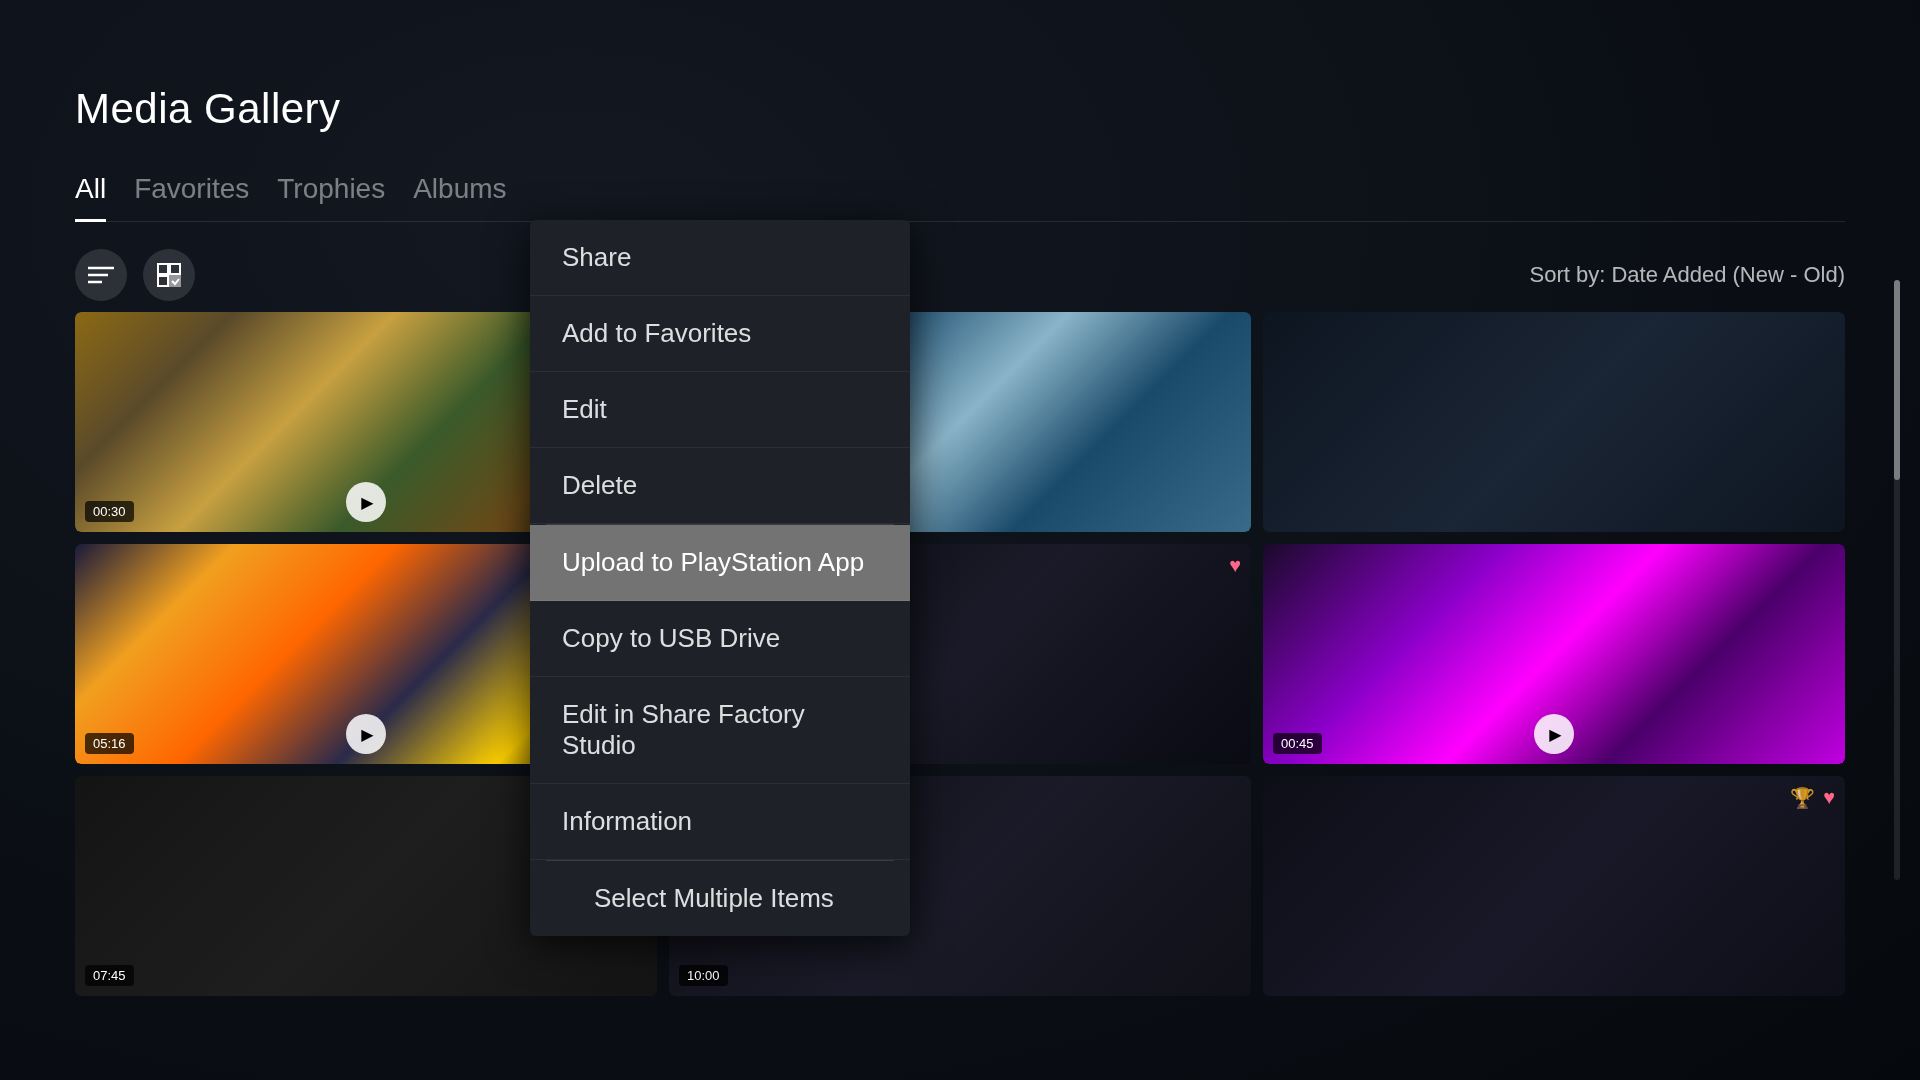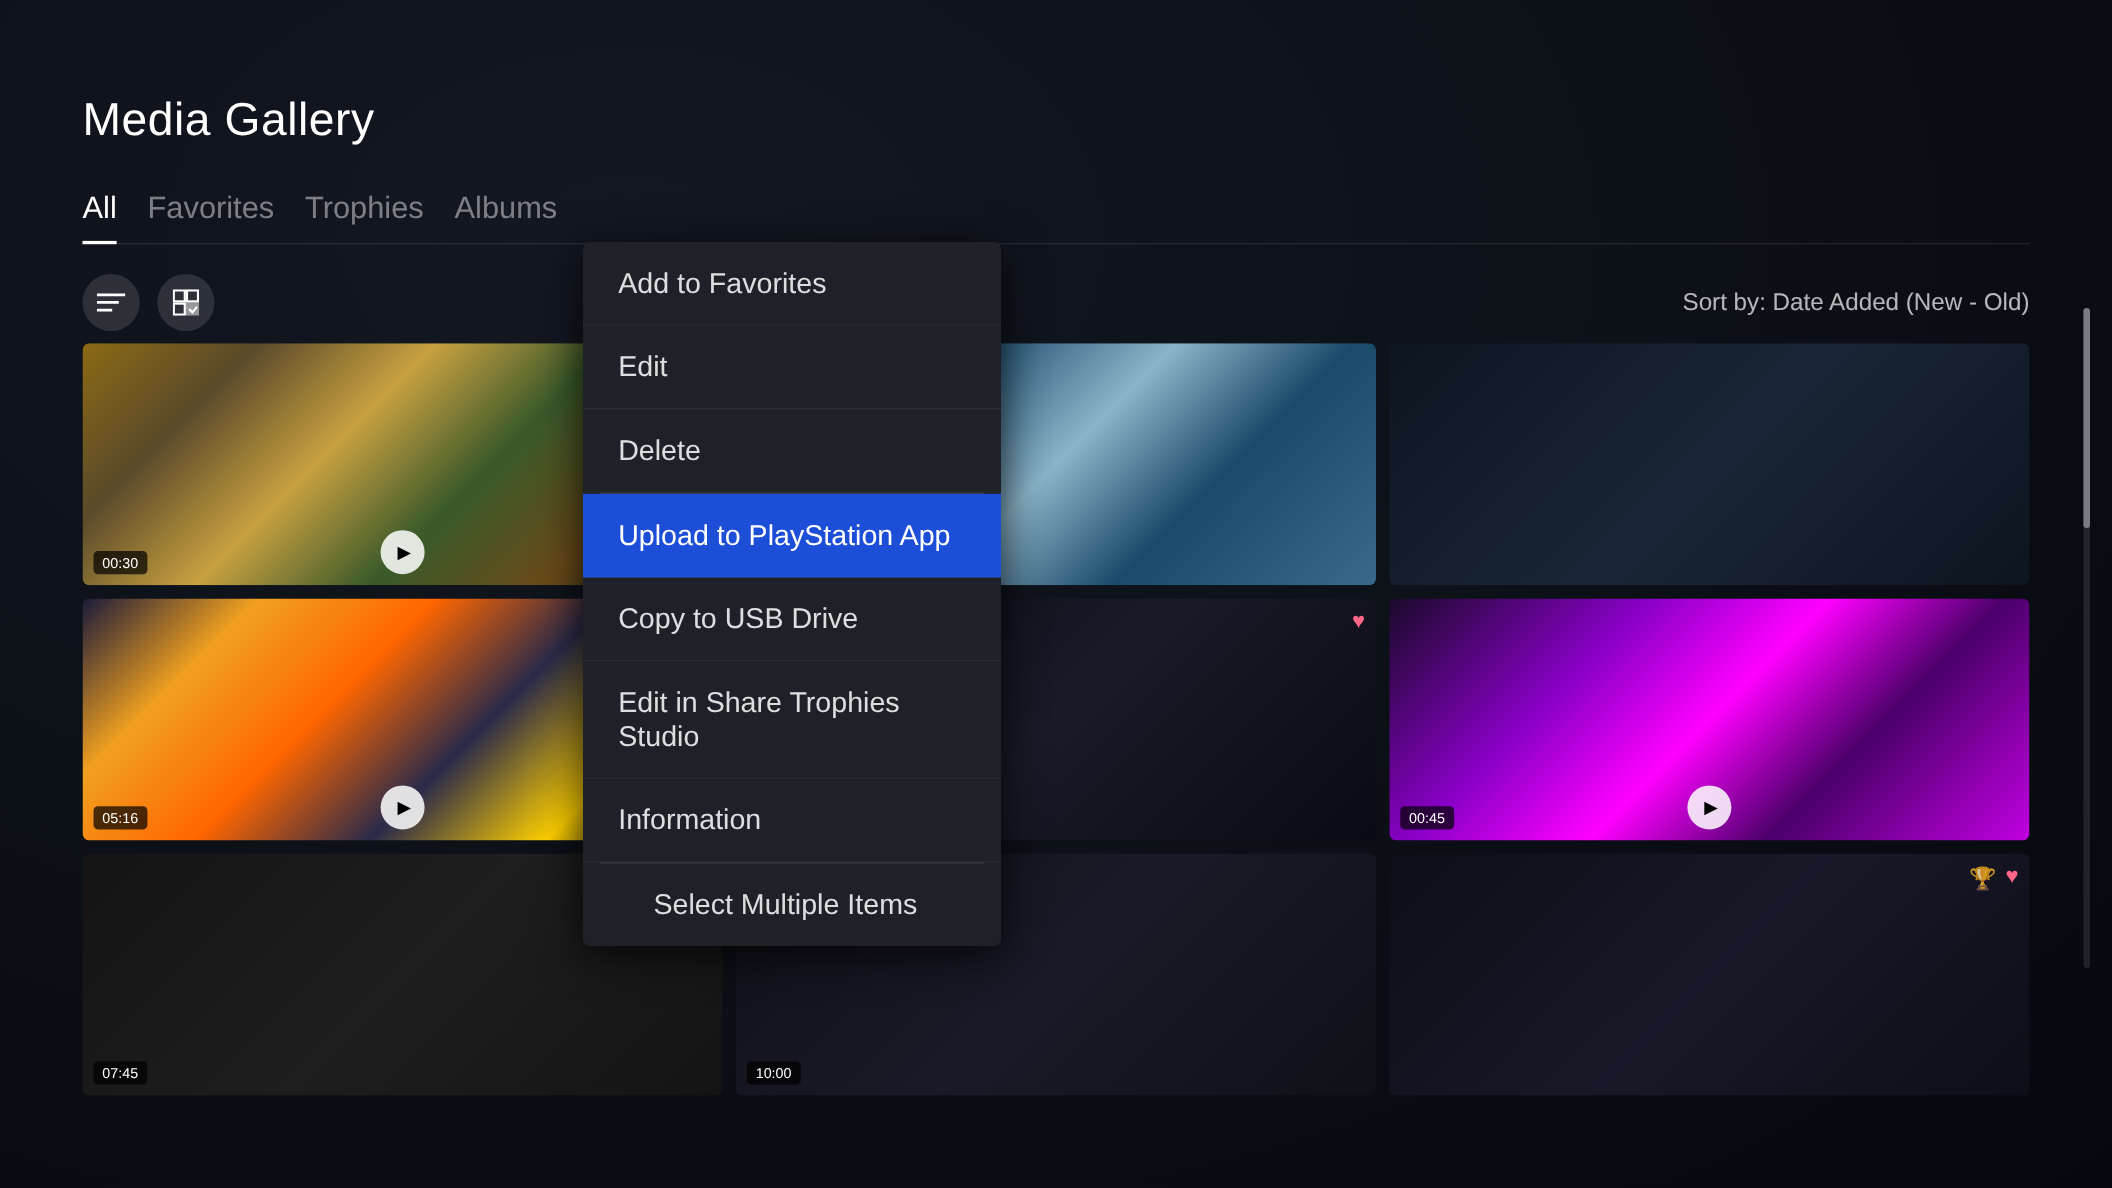--- a/index.html
+++ b/index.html
@@ -212,21 +212,21 @@
       cursor: pointer;
       border-bottom: 1px solid rgba(255,255,255,0.06);
     }
 
     .context-menu-item:last-child {
       border-bottom: none;
       margin-left: 32px;
     }
 
     .context-menu-item.highlighted {
-      background: #1d4ed8;
+      background: #737373;
       color: #ffffff;
     }
 
     .divider-line {
       height: 1px;
       background: rgba(255,255,255,0.12);
       margin: 0 16px;
     }
 
     .scrollbar-track {
@@ -358,29 +358,30 @@
         </div>
       </div>
     </div>
 
   </div>
 </div>
 
 <div class="context-menu-overlay">
   <div class="context-menu">
 
+    <div class="context-menu-item">Share</div>
     <div class="context-menu-item">Add to Favorites</div>
     <div class="context-menu-item">Edit</div>
     <div class="context-menu-item">Delete</div>
 
     <div class="divider-line"></div>
 
     <div class="context-menu-item highlighted">Upload to PlayStation App</div>
     <div class="context-menu-item">Copy to USB Drive</div>
-    <div class="context-menu-item">Edit in Share Trophies Studio</div>
+    <div class="context-menu-item">Edit in Share Factory Studio</div>
     <div class="context-menu-item">Information</div>
 
     <div class="divider-line"></div>
 
     <div class="context-menu-item">Select Multiple Items</div>
 
   </div>
 </div>
 
 <div class="scrollbar-track">

